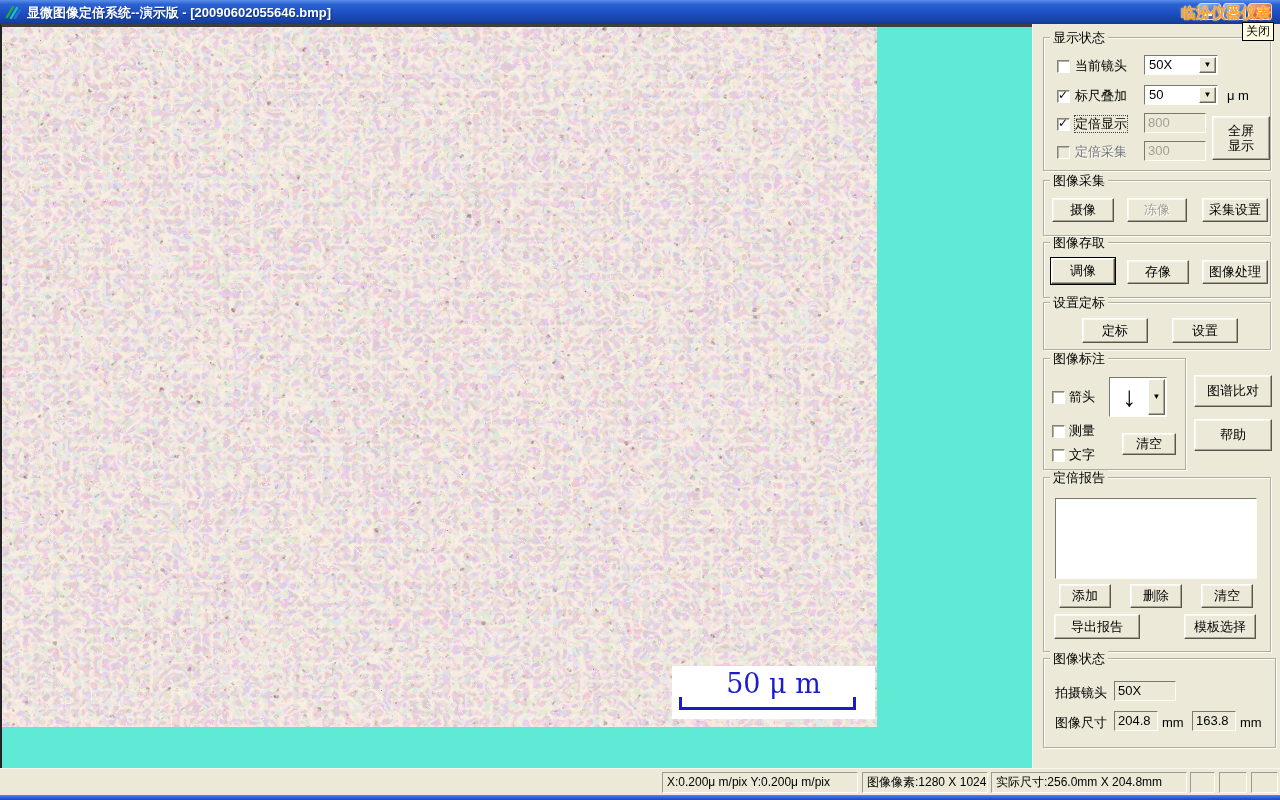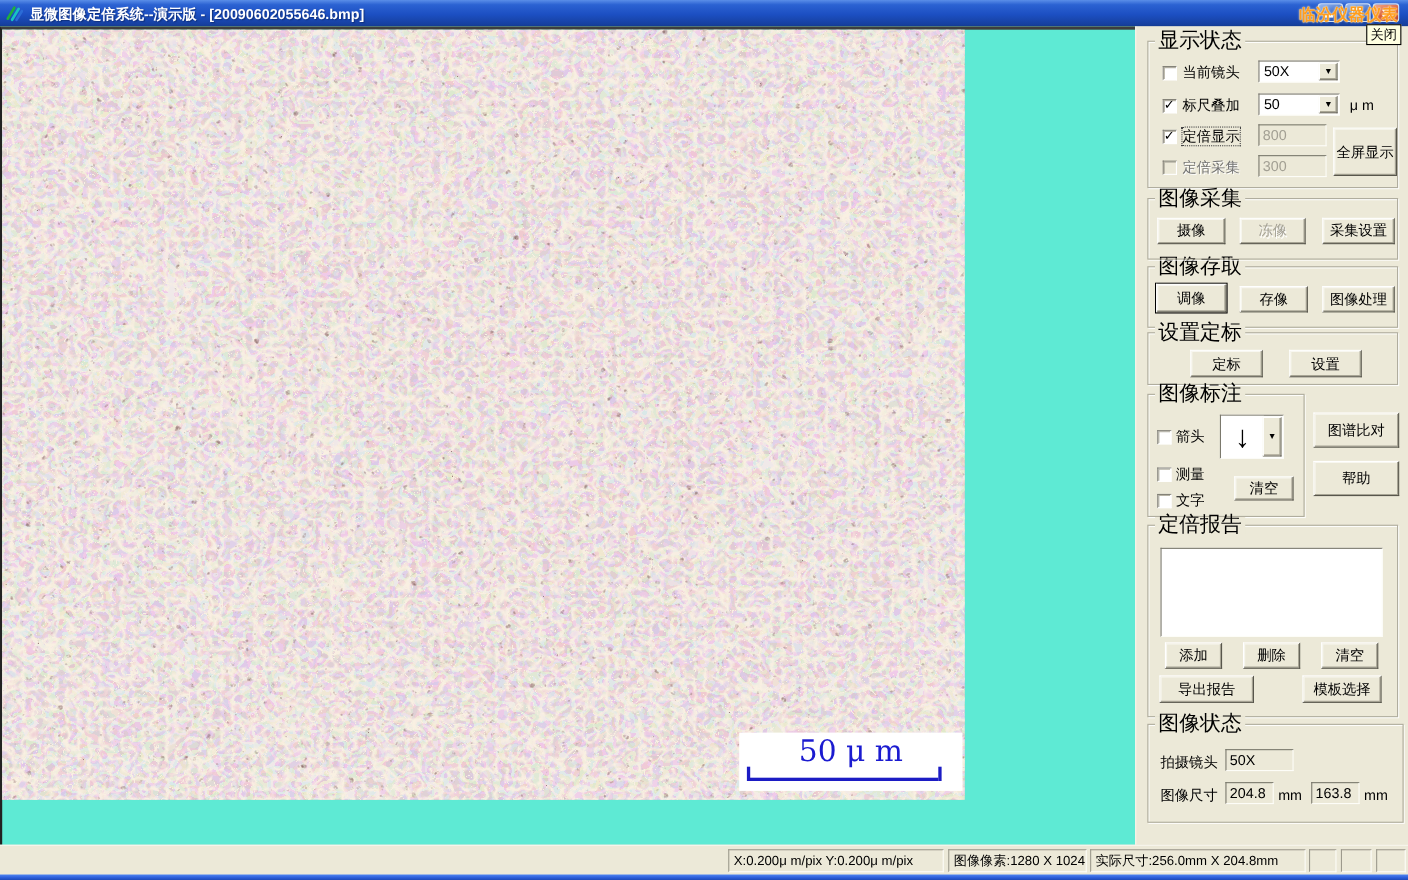--- a/index.html
+++ b/index.html
@@ -30,29 +30,29 @@
   .scalebar{position:absolute;left:670px;top:639px;width:203px;height:53px;background:#fff;}
   .sb-text{position:absolute;left:0;top:0;width:100%;text-align:center;color:#1b1bd0;
     font-family:"DejaVu Serif","Liberation Serif",serif;font-size:27px;line-height:36px;white-space:nowrap;}
   .sb-line{position:absolute;left:9px;top:41px;width:172px;height:3px;background:#1c1cc4;}
   .sb-tick{position:absolute;top:31px;width:3px;height:13px;background:#1c1cc4;}
   .sb-tick.t-l{left:7px;} .sb-tick.t-r{left:181px;}
 
   
   .panel{position:absolute;left:1032px;top:24px;width:248px;height:744px;background:#ece9d8;border-left:1px solid #f7f5ec;box-sizing:border-box;}
   .group{position:absolute;border:1px solid #b0ad9e;box-shadow:1px 1px 0 rgba(255,255,255,.9),inset 1px 1px 0 rgba(255,255,255,.9);}
-  .group-label{position:absolute;top:-8px;left:6px;background:#ece9d8;padding:0 3px;font-size:19px;line-height:15px;white-space:nowrap;}
+  .group-label{position:absolute;top:-8px;left:6px;background:#ece9d8;padding:0 3px;font-size:13px;line-height:15px;white-space:nowrap;}
 
   .btn{position:absolute;background:#ece9d8;border:1px solid;border-color:#ffffff #58564c #58564c #ffffff;
     box-shadow:inset -1px -1px 0 #a8a595,inset 1px 1px 0 #f8f7f0;
     text-align:center;font-size:13px;color:#000;box-sizing:border-box;cursor:default;
     display:flex;align-items:center;justify-content:center;white-space:nowrap;}
   .btn.focused{box-shadow:0 0 0 1px #000,inset -1px -1px 0 #a8a595,inset 1px 1px 0 #f8f7f0;}
   .btn.disabled{color:#a3a094;text-shadow:1px 1px 0 #fff;}
-  .btn.two-line{flex-direction:row;line-height:15px;text-align:right;}
+  .btn.two-line{flex-direction:column;line-height:15px;text-align:right;}
 
   .cb{position:absolute;width:13px;height:13px;background:#fff;border:1px solid;border-color:#848278 #fff #fff #848278;
     box-shadow:inset 1px 1px 0 #b7b4a6;box-sizing:border-box;}
   .cb .ck{position:absolute;left:0px;top:-3px;font-size:12px;font-weight:bold;color:#000;line-height:14px;}
   .cb.disabled{background:#ece9d8;}
   .lbl{position:absolute;font-size:13px;line-height:16px;white-space:nowrap;}
   .lbl.disabled{color:#737373;text-shadow:1px 1px 0 #fff;}
   .lbl.focus-dotted{outline:1px dotted #444;}
 
   .combo{position:absolute;background:#fff;border:1px solid;border-color:#7b796d #fdfdf8 #fdfdf8 #7b796d;box-sizing:border-box;}

